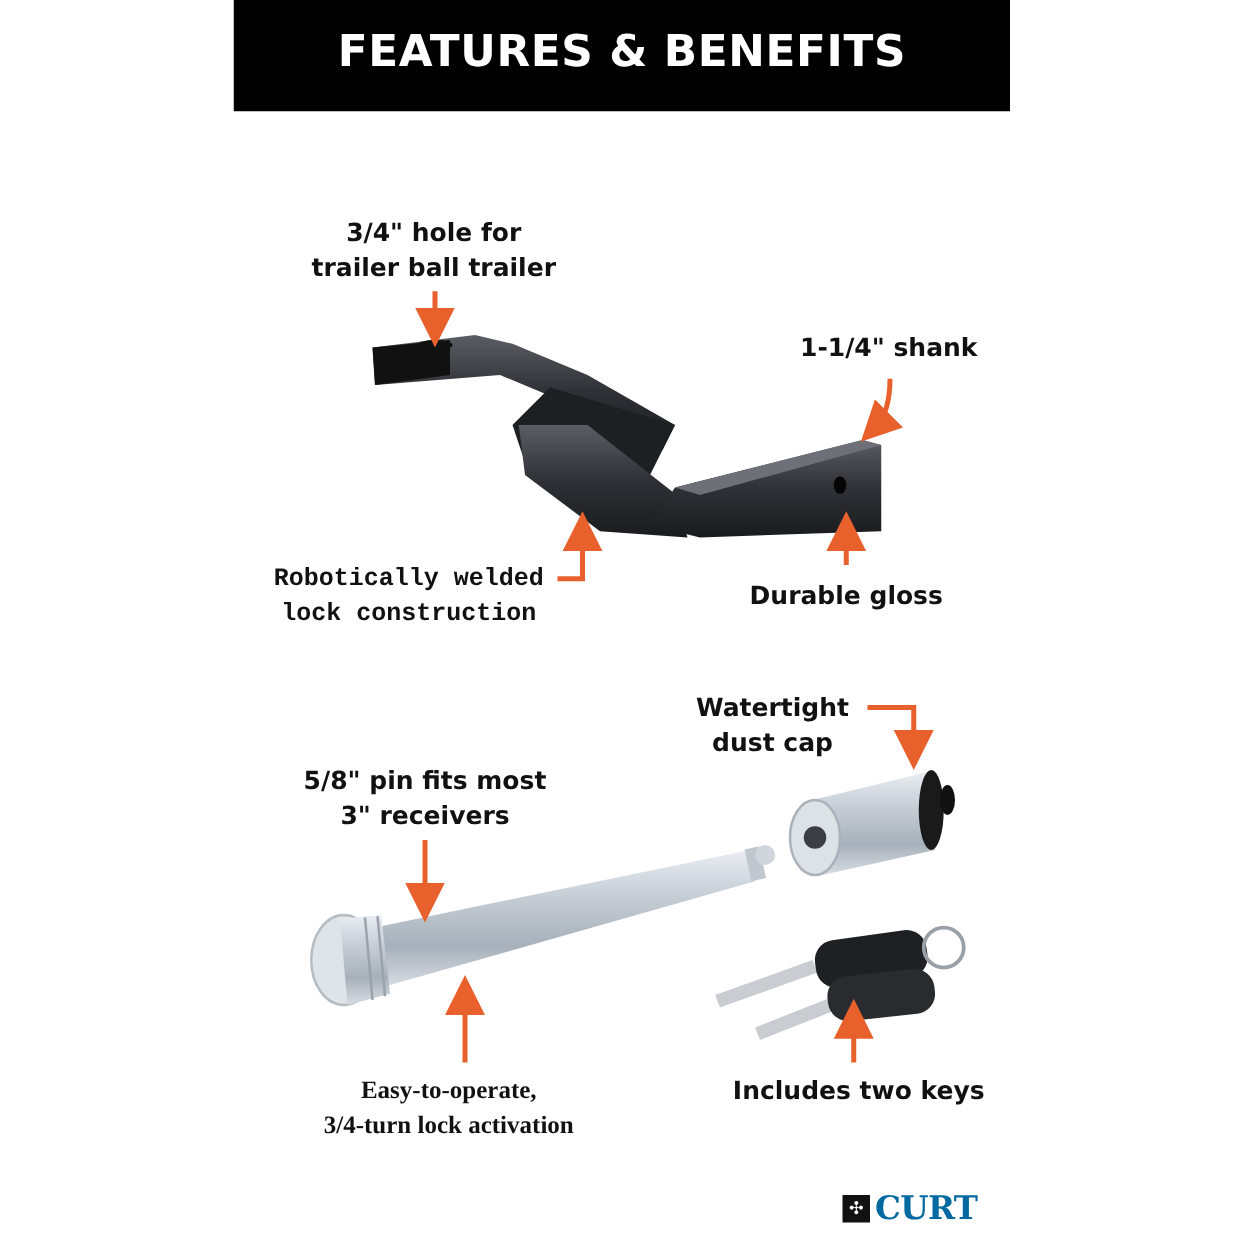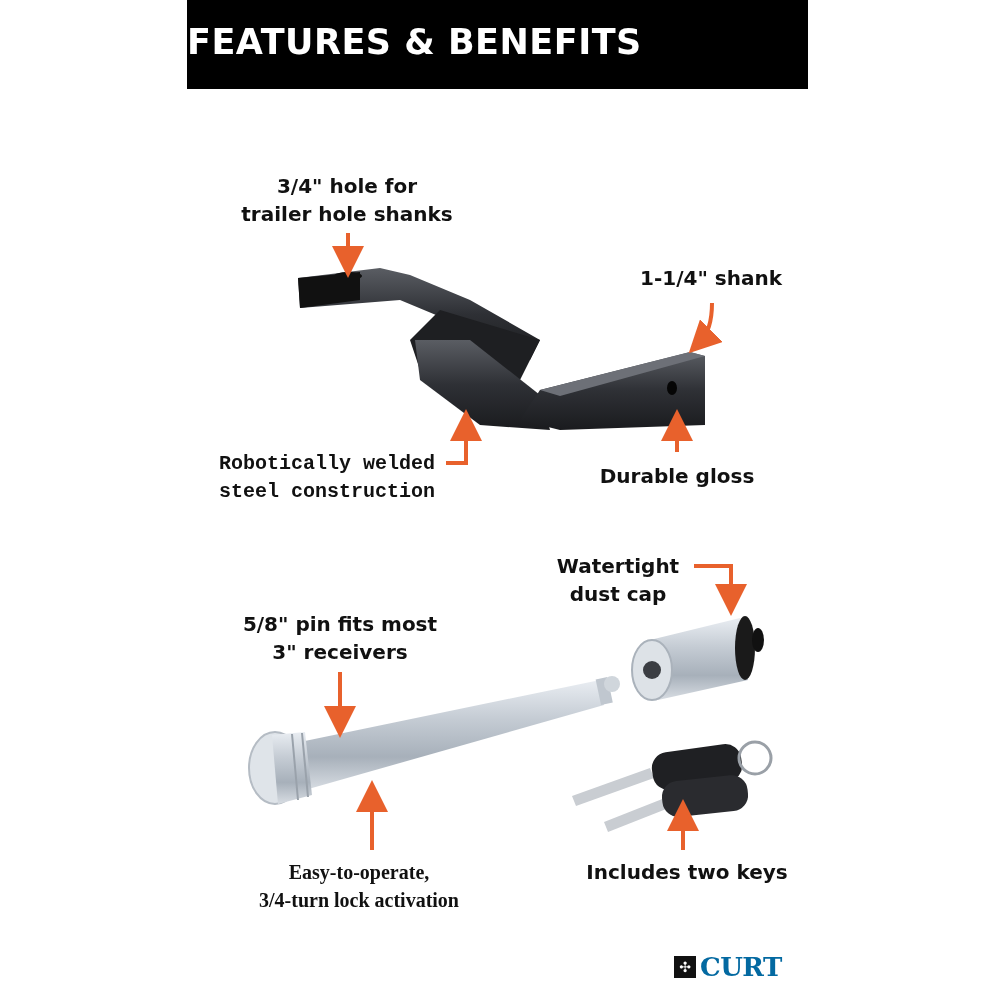--- a/index.html
+++ b/index.html
@@ -1,19 +1,19 @@
 <!DOCTYPE html>
 <html><head>
 <meta charset="utf-8">
 <style>
   html, body { margin: 0; padding: 0; background: #ffffff; }
   body { width: 1000px; height: 1000px; position: relative; overflow: hidden;
          font-family: "DejaVu Sans", "Liberation Sans", sans-serif; color: #111; }
   .banner { position: absolute; left: 187px; top: 0; width: 621px; height: 89px; background: #000; }
-  .banner-title { position: absolute; left: 0; right: 0; top: 22px; text-align: left;
+  .banner-title { position: absolute; left: 0; right: 0; top: 22px; text-align: center;
                   color: #fff; font-weight: bold; font-size: 35px; letter-spacing: 0.5px; }
   .label { position: absolute; font-weight: bold; font-size: 20px; line-height: 28px;
            text-align: center; color: #111; white-space: nowrap; }
   .label span { display: block; }
   svg.art { position: absolute; left: 0; top: 0; }
   .logo { position: absolute; left: 674px; top: 952px; display: flex; align-items: center; gap: 4px; }
   .logo-mark { width: 22px; height: 22px; background: #111; color: #fff; font-size: 14px;
                display: flex; align-items: center; justify-content: center; font-weight: bold; }
   .logo-text { font-family: "DejaVu Serif", "Liberation Serif", serif; font-weight: bold;
                font-size: 26px; letter-spacing: -0.5px; color: #0369a1; }
@@ -91,30 +91,30 @@
     <line x1="677" y1="452" x2="677" y2="425" marker-end="url(#ah)"></line>
     <path d="M694,566 L731,566 L731,600" marker-end="url(#ah)"></path>
     <line x1="340" y1="672" x2="340" y2="722" marker-end="url(#ah)"></line>
     <line x1="372" y1="850" x2="372" y2="796" marker-end="url(#ah)"></line>
     <line x1="683" y1="850" x2="683" y2="815" marker-end="url(#ah)"></line>
   </g>
 </svg>
 
 <div class="label" style="left:240px; top:172px; width:214px;">
   <span>3/4" hole for</span>
-  <span>trailer hole shanks</span>
+  <span>trailer ball trailer</span>
 </div>
 
 <div class="label" style="left:636px; top:264px; width:150px;">
   <span>1-1/4" shank</span>
 </div>
 
 <div class="label" style="left:216px; top:450px; width:222px;font-family:Liberation Mono, monospace;">
   <span>Robotically welded</span>
-  <span>steel construction</span>
+  <span>lock construction</span>
 </div>
 
 <div class="label" style="left:570px; top:462px; width:214px;">
   <span>Durable gloss</span>
 </div>
 
 <div class="label" style="left:555px; top:552px; width:126px;">
   <span>Watertight</span>
   <span>dust cap</span>
 </div>

